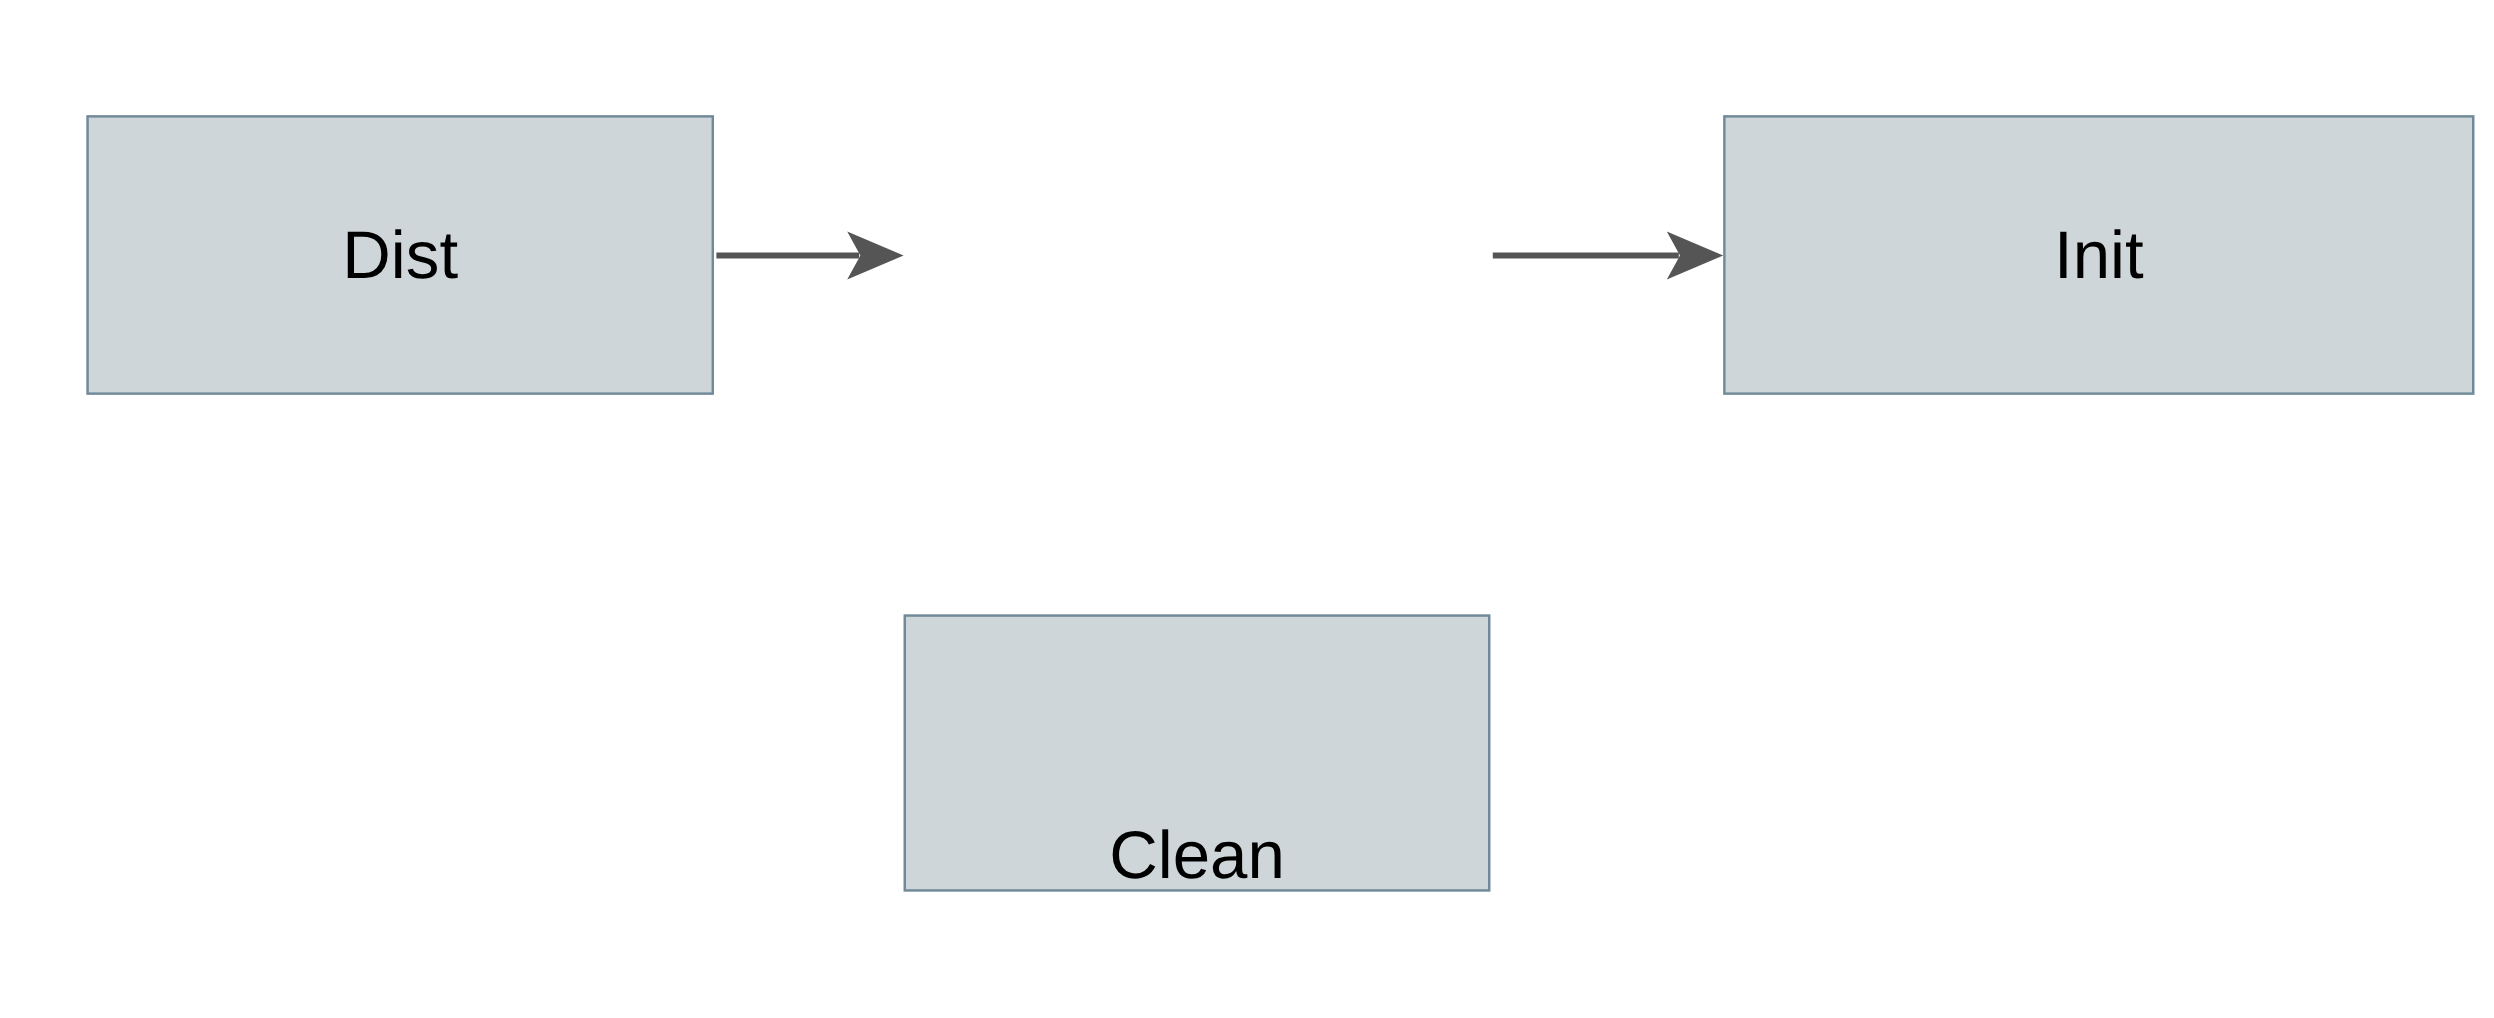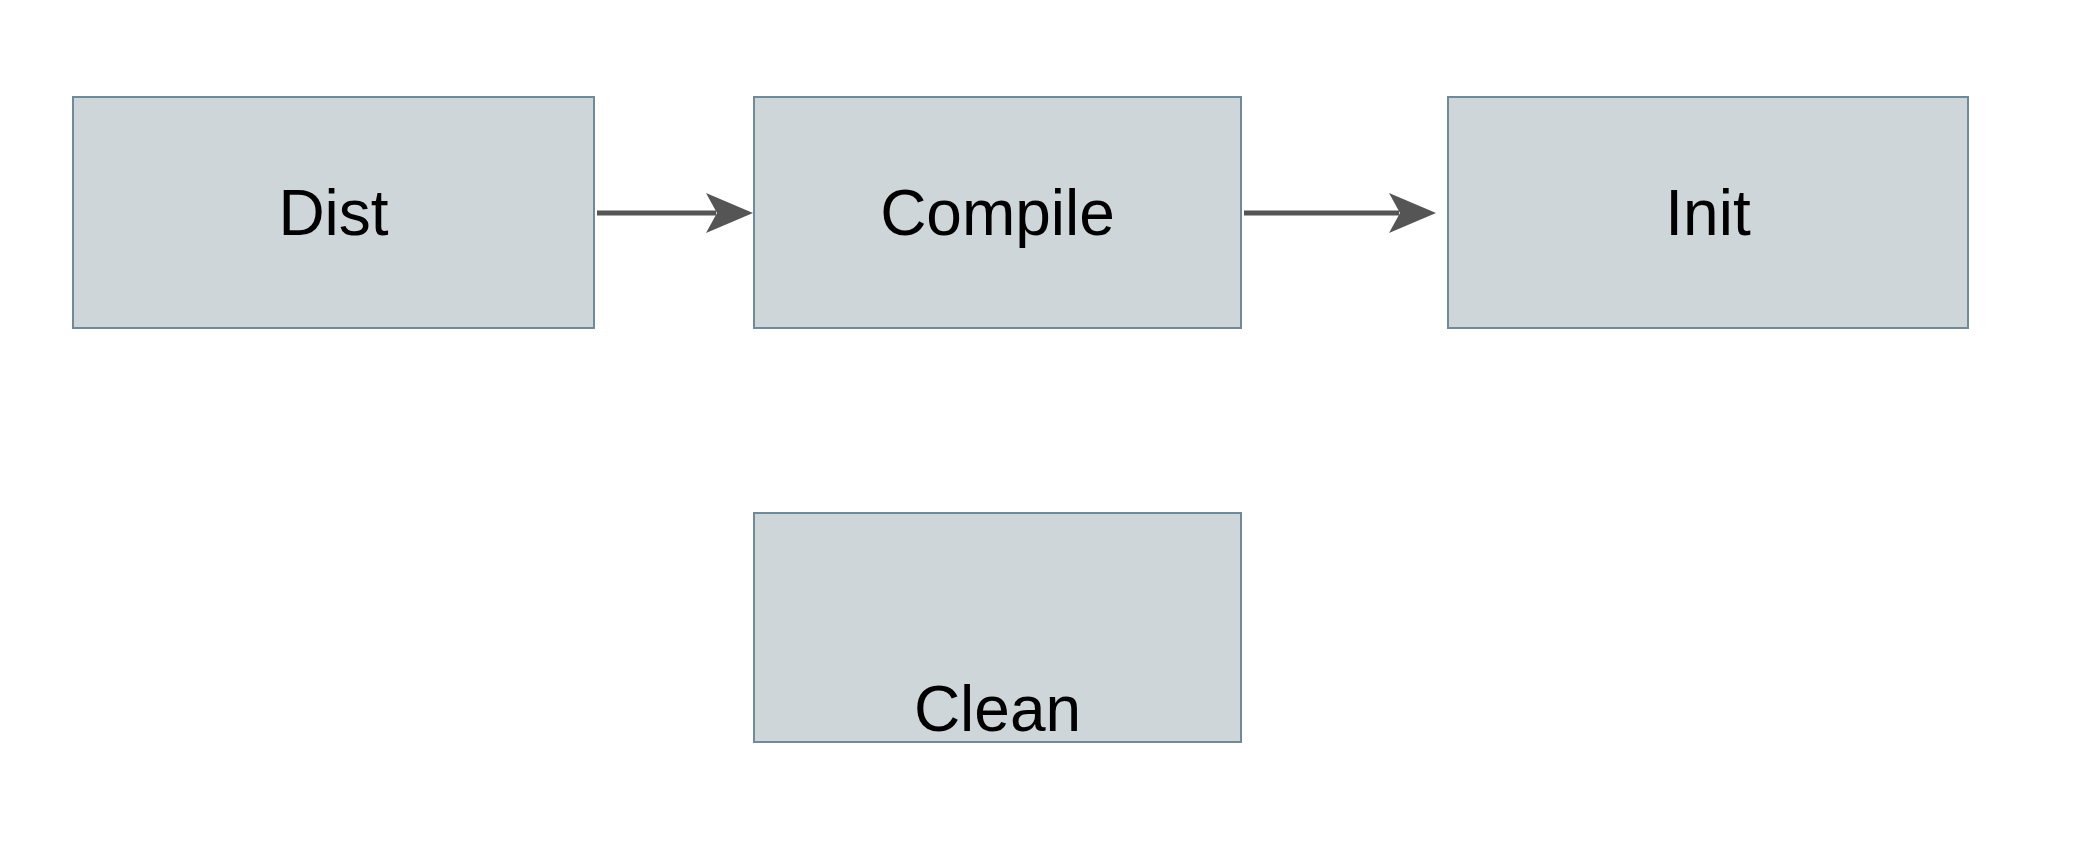--- a/index.html
+++ b/index.html
@@ -22,21 +22,21 @@
     position: absolute;
     box-sizing: border-box;
     background: #ced6d9;
     border: 2px solid #718a99;
     display: flex;
     align-items: center;
     justify-content: center;
   }
   .node-label {
     font-family: "Liberation Sans", sans-serif;
-    font-size: 64px;
+    font-size: 56px;
     font-weight: 400;
     line-height: 1;
     color: #000000;
     letter-spacing: 0px;
     white-space: nowrap;
     user-select: none;
   }
   #edge-layer {
     position: absolute;
     left: 0;
@@ -72,25 +72,22 @@
       <line class="edge-line" x1="1244" y1="213" x2="1399" y2="213"></line>
       <path class="edge-head" d="M 1436 213 L 1389 193 L 1400 213 L 1389 233 Z"></path>
     </g>
 
   </svg>
 
   <div class="node" style="left:72px; top:96px; width:523px; height:233px;">
     <span class="node-label">Dist</span>
   </div>
 
-  <div class="node" style="left:753px; top:96px; width:489px; height:233px;">
-    <span class="node-label">Compile</span>
-  </div>
 
-  <div class="node" style="left:1436px; top:96px; width:522px; height:233px;margin-left:11px;">
+  <div class="node" style="left:1436px; top:96px; width:626px; height:233px;">
     <span class="node-label">Init</span>
   </div>
 
   <div class="node" style="left:753px; top:512px; width:489px; height:231px;align-items:flex-end;">
     <span class="node-label">Clean</span>
   </div>
 
 </div>
 
 </body></html>

